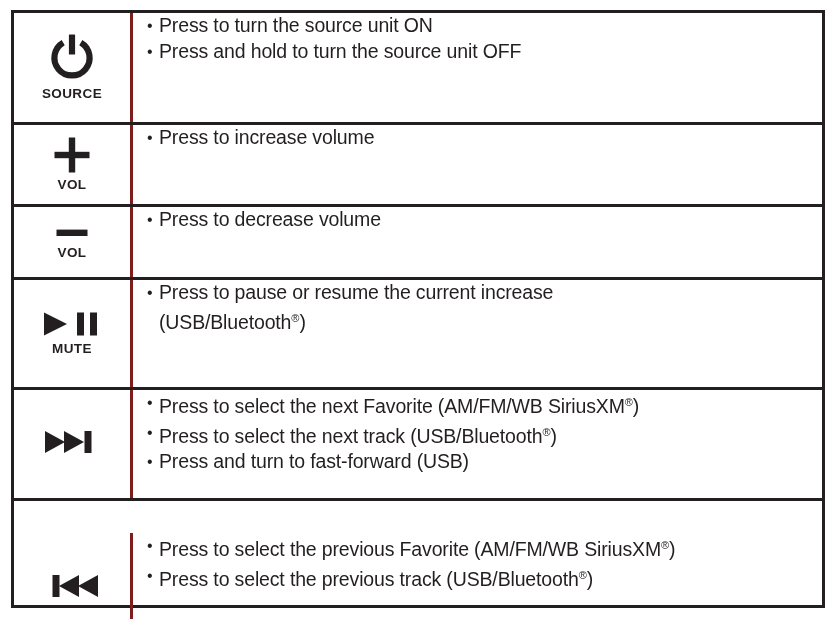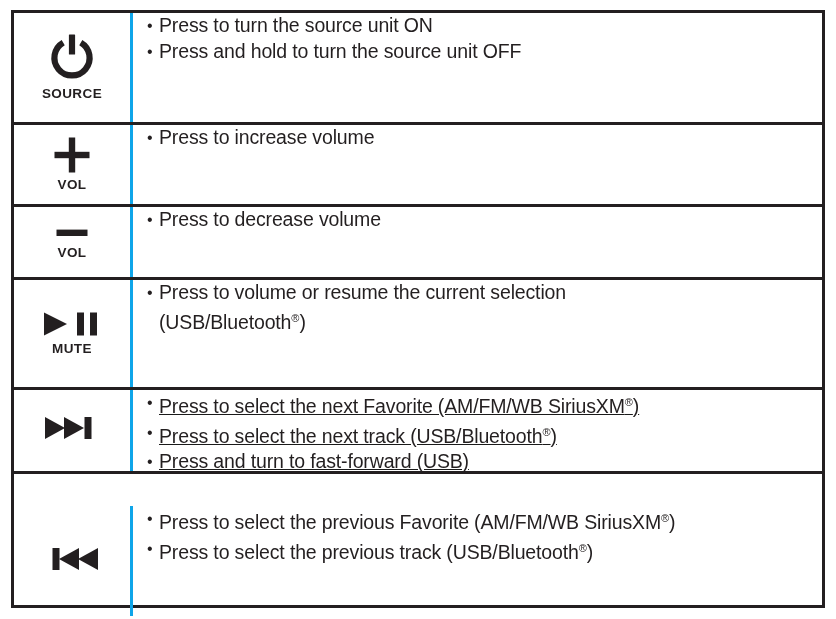--- a/index.html
+++ b/index.html
@@ -32,21 +32,21 @@
     box-sizing: border-box;
     border-bottom: 3px solid #231f20;
     width: 100%;
   }
   .row:last-child { border-bottom: none; }
 
   .icon-cell {
     width: 119px;
     flex: 0 0 119px;
     box-sizing: border-box;
-    border-right: 3px solid #0ea5e9;
+    border-right: 3px solid #7f1d1d;
     display: flex;
     flex-direction: column;
     align-items: center;
     justify-content: center;
     padding: 0;
   }
 
   .desc-cell {
     flex: 1 1 auto;
     box-sizing: border-box;
@@ -97,21 +97,21 @@
     align-items: center;
     justify-content: center;
     line-height: 0;
   }
 
   
   .r-source { height: 112px; }
   .r-volup  { height: 82px; }
   .r-voldn  { height: 73px; }
   .r-mute   { height: 110px; }
-  .r-next   { height: 84px; text-decoration: underline; }
+  .r-next   { height: 111px; }
   .r-prev   { height: 110px; margin-top: 32px; }
 </style>
 </head>
 <body>
 
 <div id="control-table">
 
   <div class="row r-source">
     <div class="icon-cell">
       <span class="glyph">
@@ -162,21 +162,21 @@
       <span class="glyph">
         <svg width="58" height="26" viewBox="0 0 58 26" aria-hidden="true">
           <path d="M1 1.5 L24 13 L1 24.5 Z" fill="#231f20"></path>
           <rect x="34" y="1.5" width="7" height="23" fill="#231f20"></rect>
           <rect x="47" y="1.5" width="7" height="23" fill="#231f20"></rect>
         </svg>
       </span>
       <span class="icon-label">MUTE</span>
     </div>
     <div class="desc-cell">
-      <div class="bullet-line">Press to volume or resume the current selection</div>
+      <div class="bullet-line">Press to pause or resume the current increase</div>
       <div class="bullet-line cont">(USB/Bluetooth<span class="reg">®</span>)</div>
     </div>
   </div>
 
   <div class="row r-next">
     <div class="icon-cell">
       <span class="glyph">
         <svg width="56" height="26" viewBox="0 0 56 26" aria-hidden="true">
           <path d="M1 2 L21 13 L1 24 Z" fill="#231f20"></path>
           <path d="M20 2 L40 13 L20 24 Z" fill="#231f20"></path>

